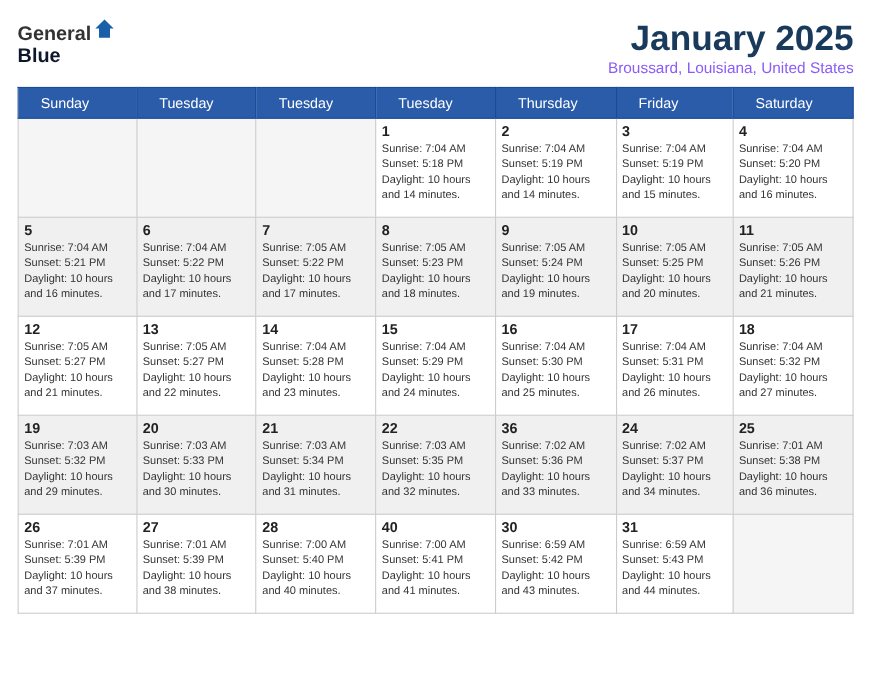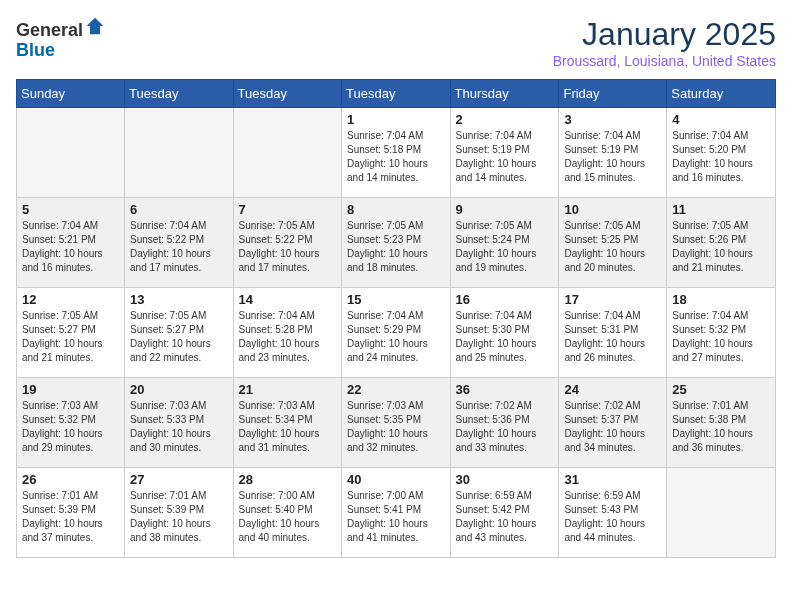--- a/index.html
+++ b/index.html
@@ -20,48 +20,48 @@
       display: flex;
       align-items: center;
       justify-content: flex-end;
     }
     .logo-text {
       font-size: 18px;
       font-weight: bold;
       line-height: 1.1;
     }
     .logo-general { color: #333; }
-    .logo-blue { color: #0369a1; }
+    .logo-blue { color: #0f172a; }
     .logo-icon {
       width: 20px;
       height: 20px;
       margin-left: 2px;
     }
     .title-area {
       text-align: right;
     }
     .calendar-title {
       font-size: 32px;
       color: #1a3a5c;
-      font-weight: normal;
+      font-weight: bold;
     }
     .calendar-subtitle {
       font-size: 14px;
       color: #8b5cf6;
     }
     table {
       width: 100%;
       border-collapse: collapse;
       border: 1px solid #ccc;
     }
     thead tr th {
       background-color: #2a5caa;
       color: #fff;
       font-size: 13px;
-      padding: 6px 4px;
+      padding: 6px 20px;
       text-align: left;
       border: 1px solid #1a4a9a;
       font-weight: normal;
     }
     tbody tr td {
       width: 113px;
       vertical-align: top;
       padding: 4px 5px;
       border: 1px solid #ccc;
       font-size: 10.5px;

